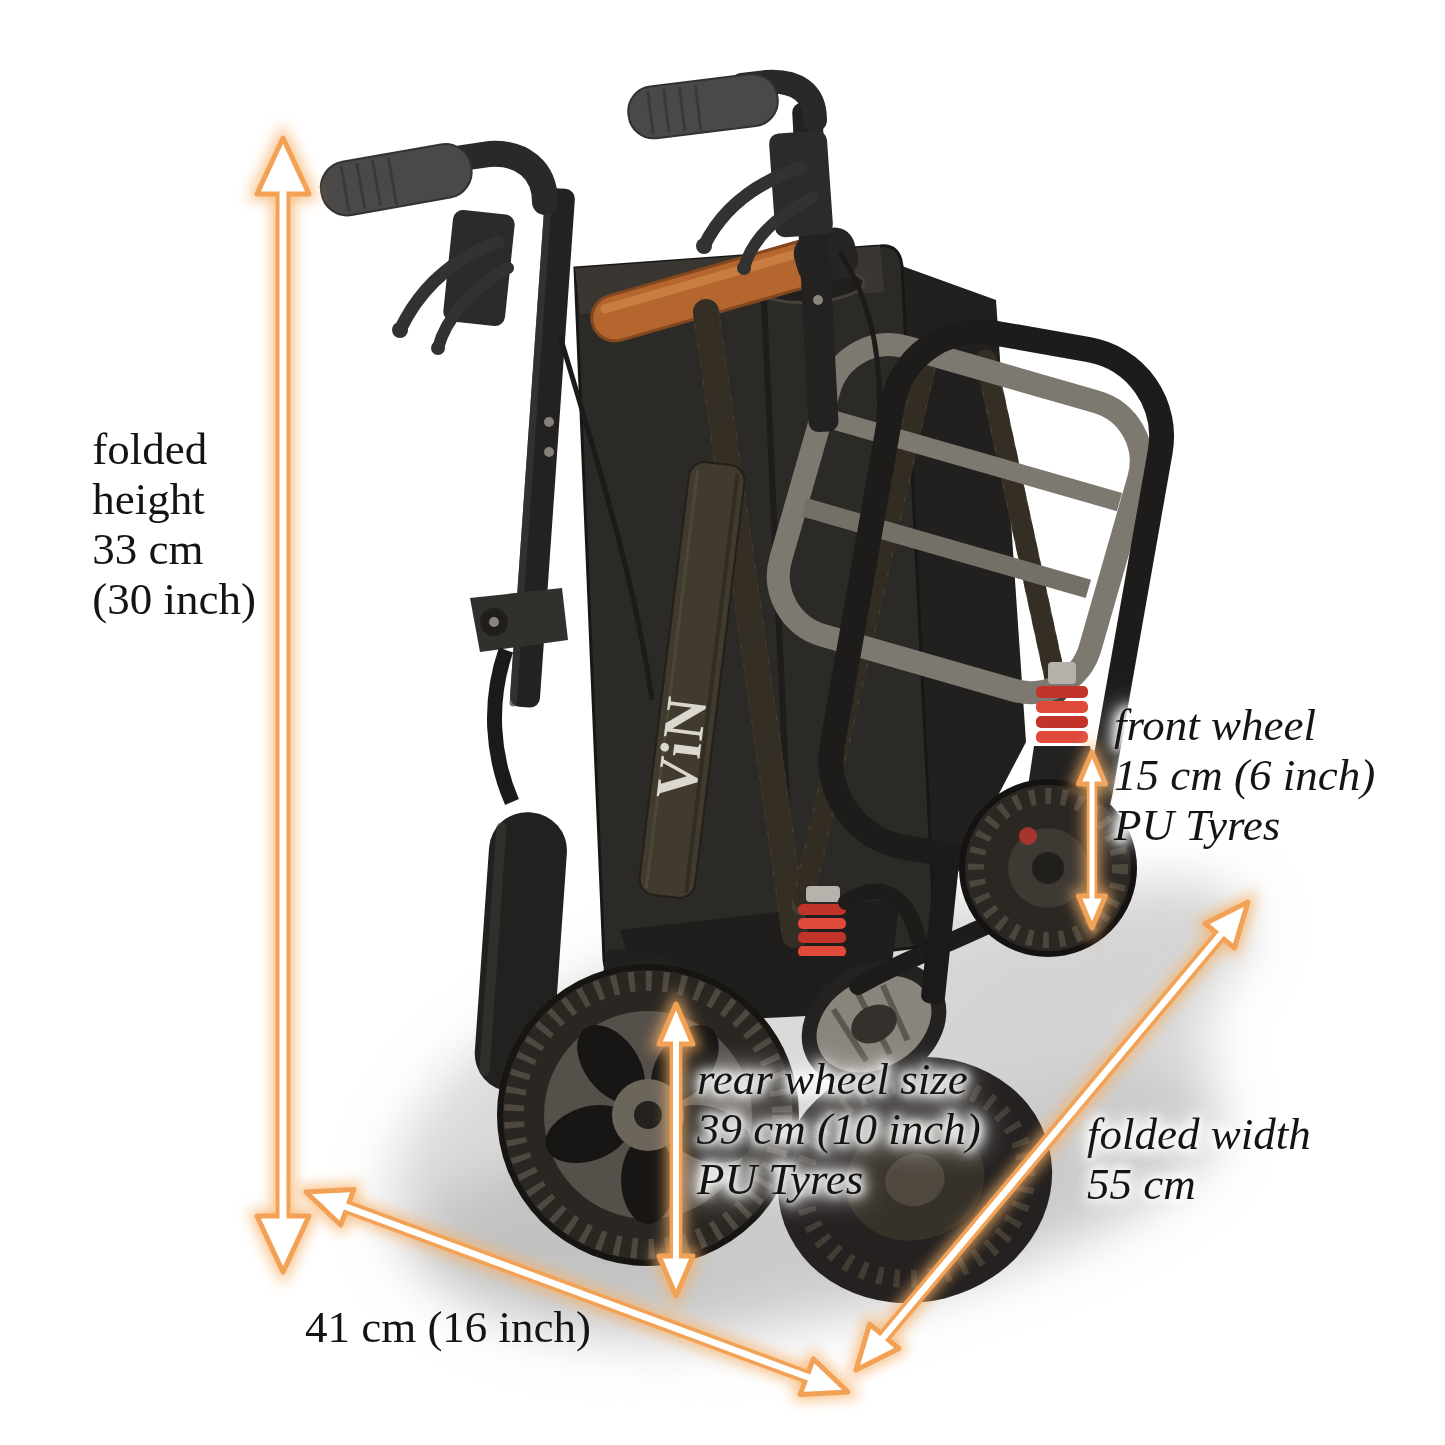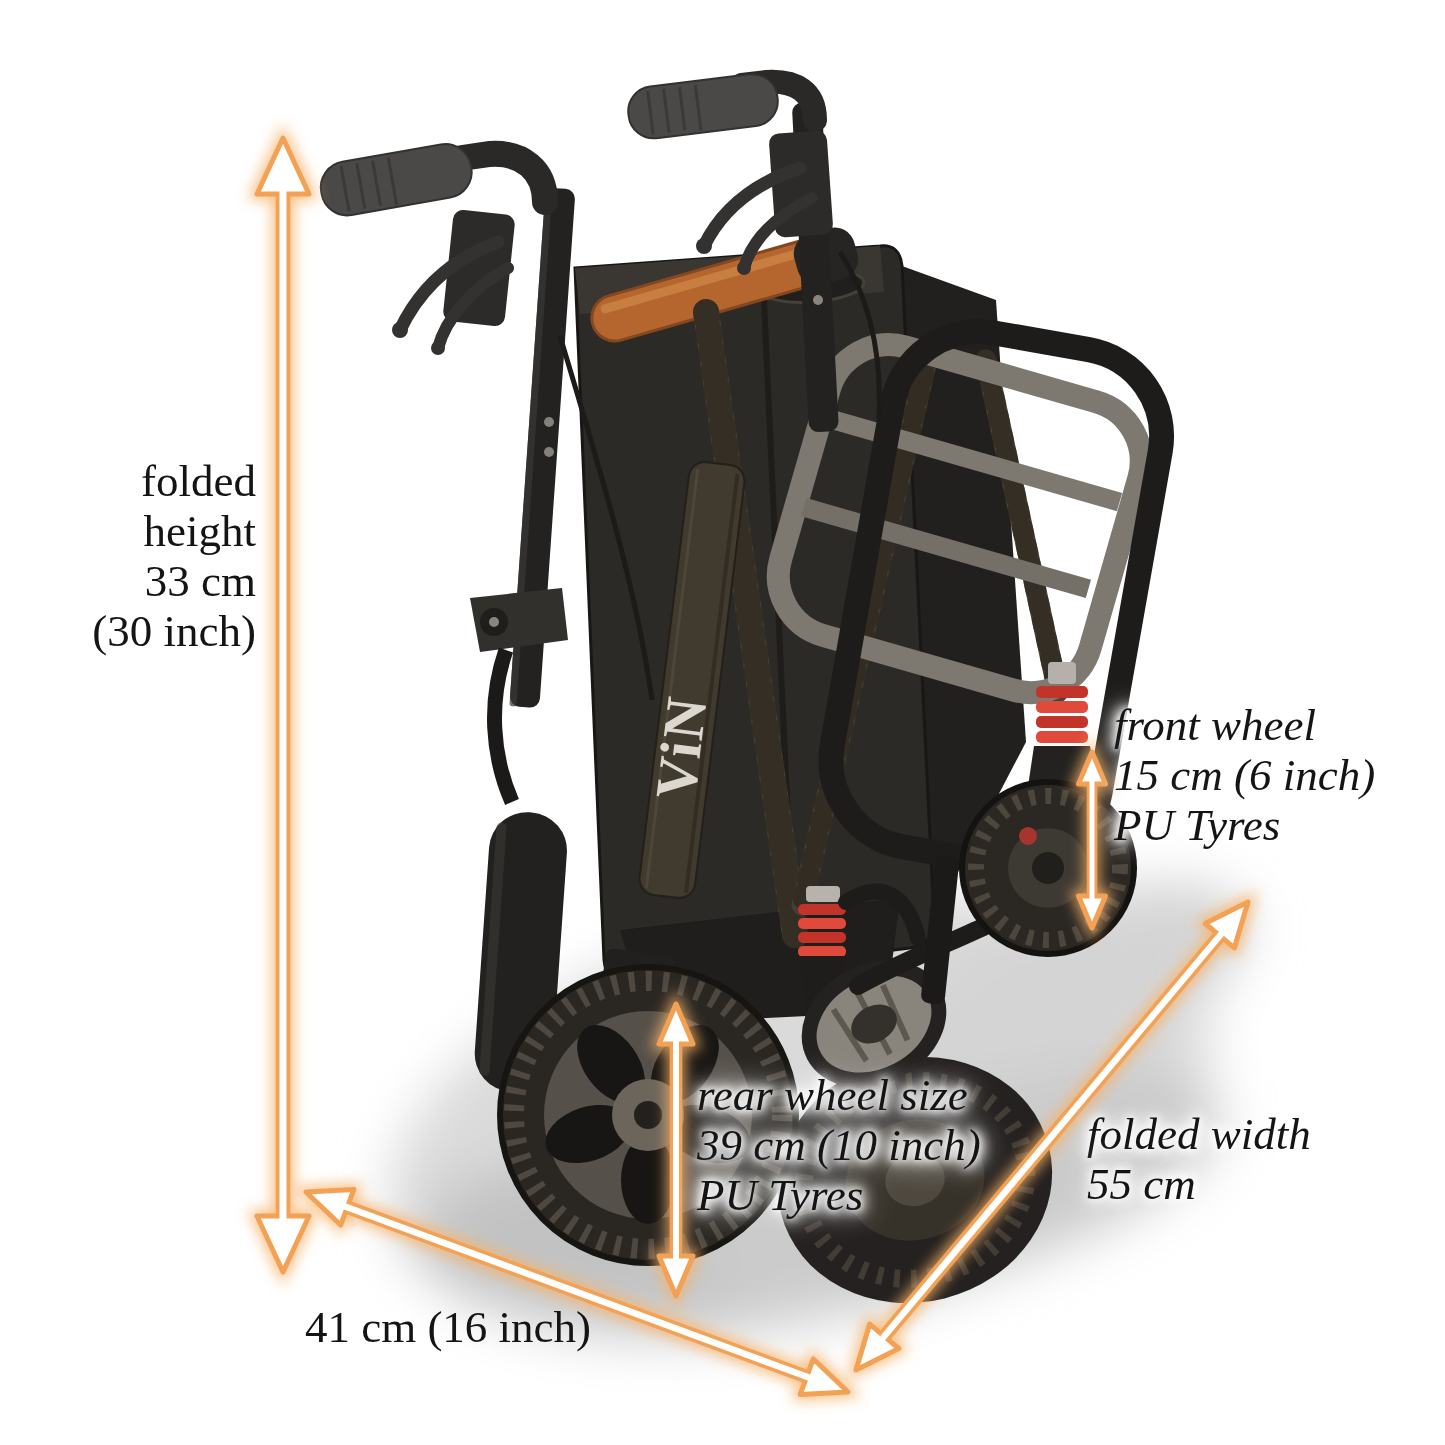--- a/index.html
+++ b/index.html
@@ -11,33 +11,33 @@
     font-family:"Liberation Serif", serif;
   }
   .stage svg.layer{position:absolute;left:0;top:0;width:1445px;height:1445px;}
   .dim-label{
     position:absolute;
     font-size:45px;
     line-height:50px;
     color:#141414;
     white-space:nowrap;
   }
-  .right-align{text-align:right;margin-top:32px;}
+  .right-align{}
   .center-align{text-align:center;}
   .halo{
     text-shadow:
       0 0 6px #ffffff, 0 0 12px #ffffff, 0 0 20px #ffffff,
       0 0 30px #ffffff, 0 0 42px #ffffff, 2px 2px 14px #ffffff,
       -2px -2px 14px #ffffff;
     font-style: italic;
   }
   
   #lbl-folded-height{right:1189px;top:424px;}
   #lbl-front-wheel {left:1114px;top:700px;}
-  #lbl-rear-wheel  {left:697px;top:1054px;margin-top:16px;}
+  #lbl-rear-wheel  {left:697px;top:1054px;}
   #lbl-folded-width{left:1087px;top:1109px;}
   #lbl-folded-length{left:248px;top:1302px;width:400px;}
 </style>
 </head>
 <body>
 
 <div class="stage">
 
   <svg class="layer" viewBox="0 0 1445 1445" aria-hidden="true">
     <defs>

